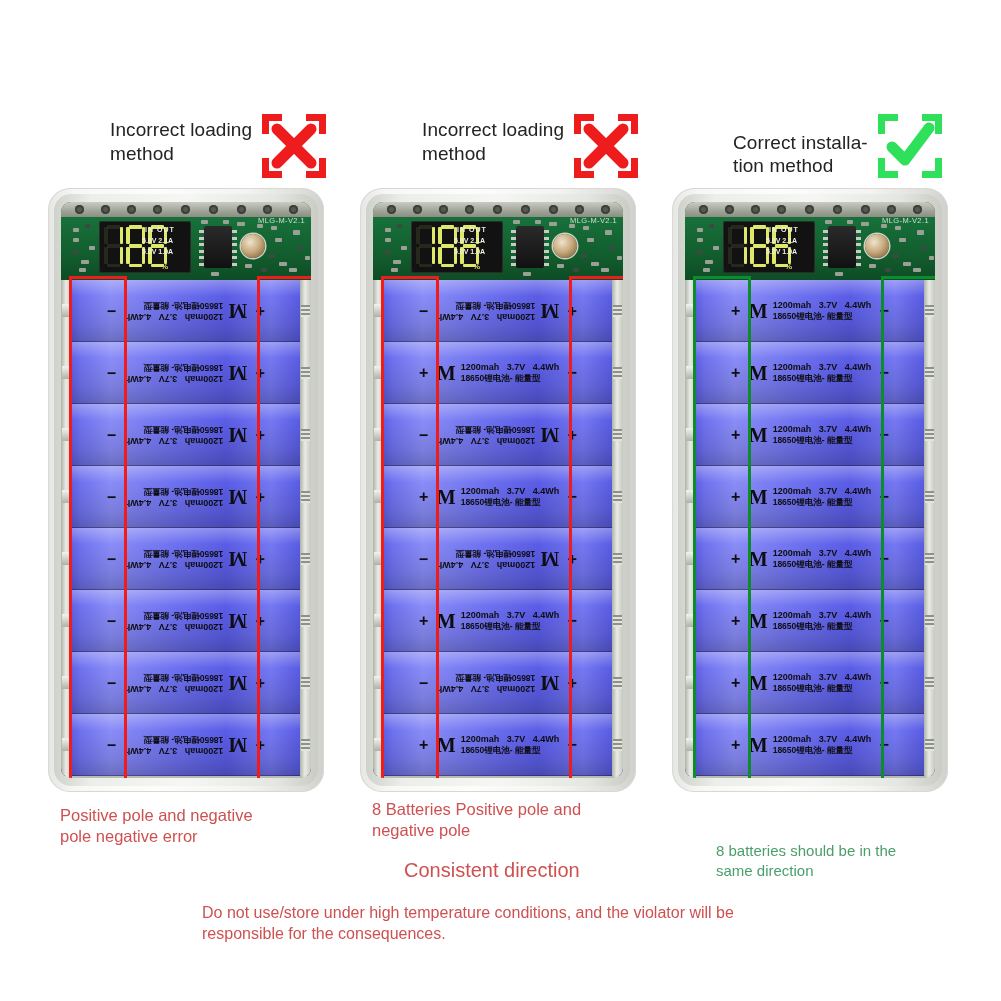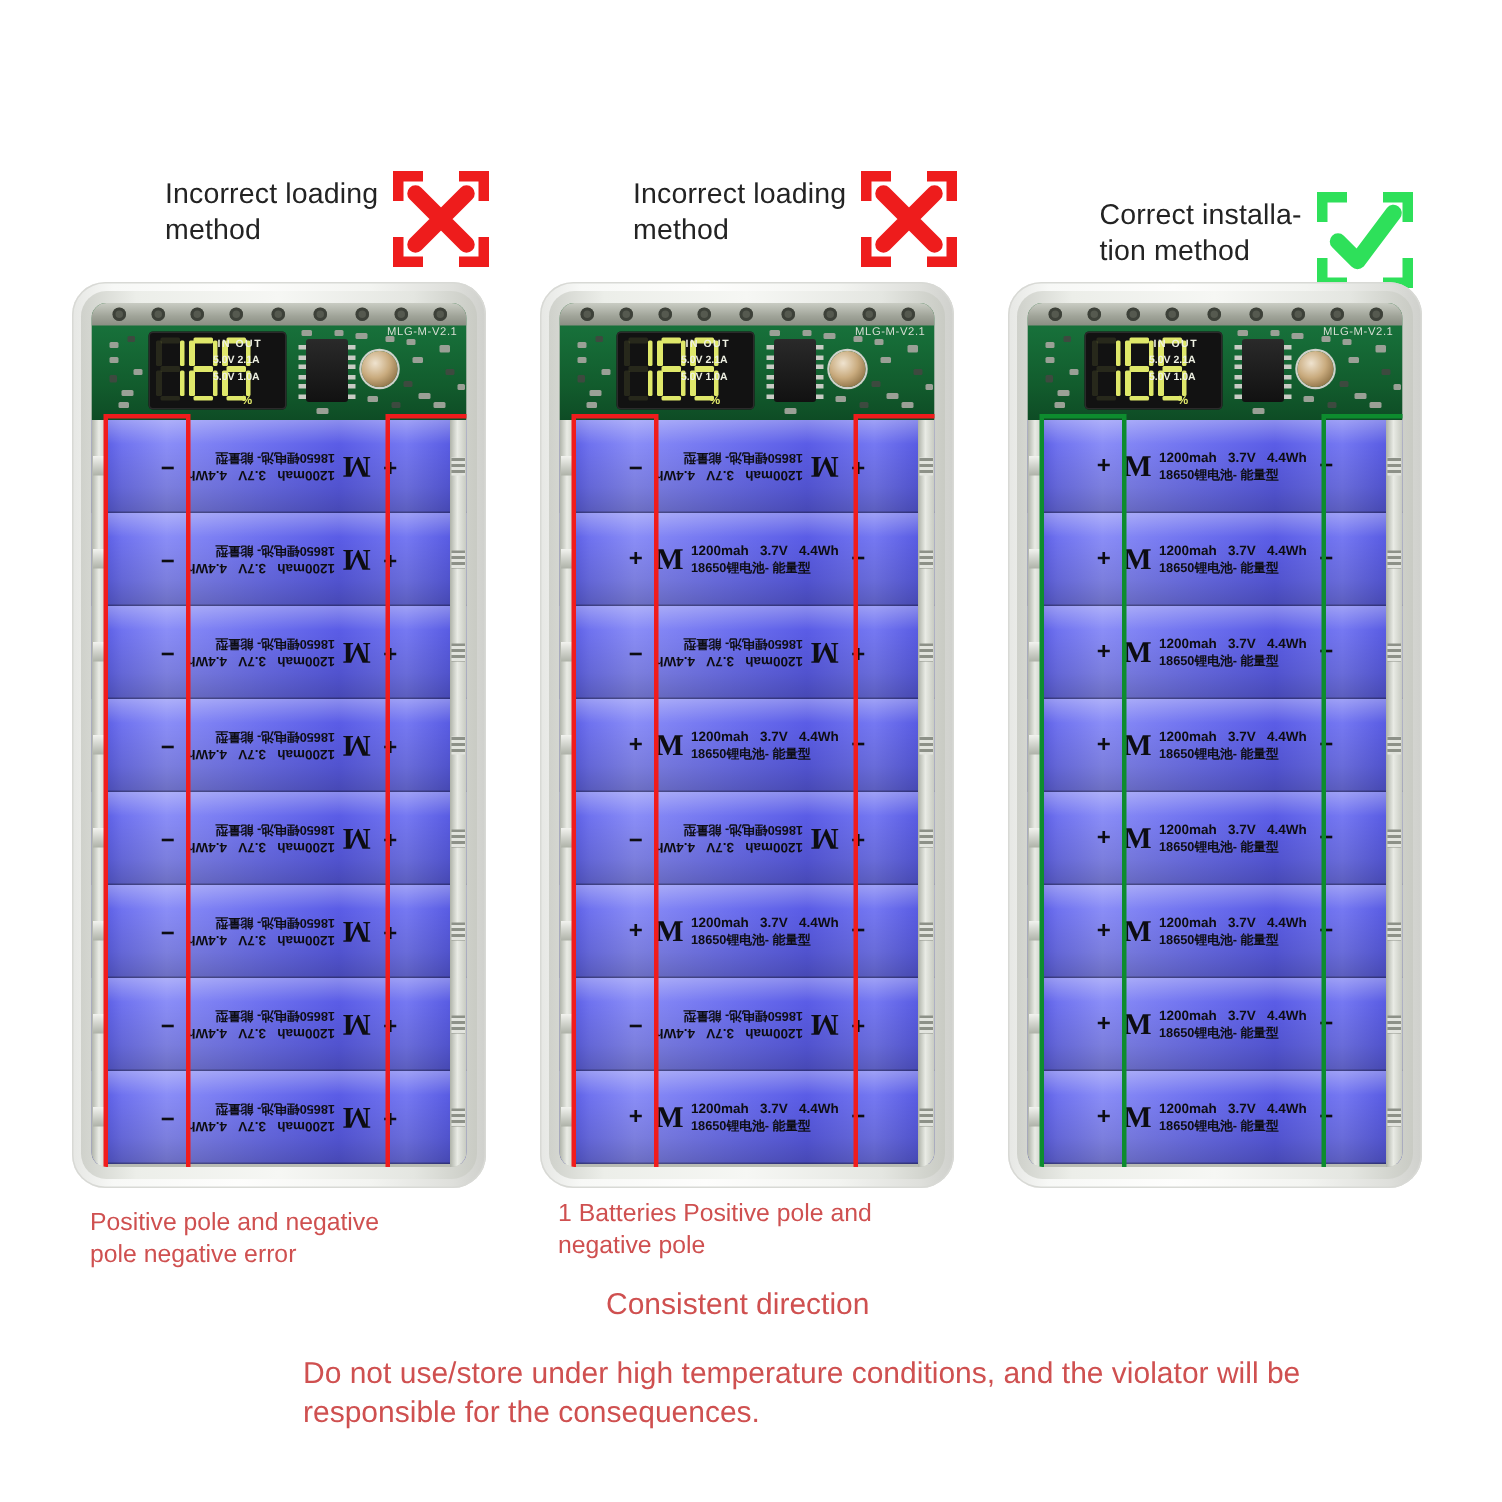--- a/index.html
+++ b/index.html
@@ -194,21 +194,21 @@
           <i class="bl-v" style="background:#ee1c1c"></i>
         <i class="br-h" style="background:#ee1c1c"></i>
           <i class="br-v" style="background:#ee1c1c"></i>
       </div>
       <svg class="glyph" viewBox="0 0 52 52">
           <path d="M9 9 L43 43 M43 9 L9 43" stroke="#ee1c1c" stroke-width="11" stroke-linecap="round"></path>
         </svg>
     </div>
   </div>
 
-  <div class="hdr" style="left:733px;top:132px;">
+  <div class="hdr" style="left:733px;top:118px;align-items:flex-end;">
     <div class="hdr-txt">Correct installa-
 tion method</div>
     <div class="mark" style="margin-left:10px;margin-top:-4px;">
       <div class="brk">
         <i class="tl-h" style="background:#2ee05a"></i>
           <i class="tl-v" style="background:#2ee05a"></i>
         <i class="tr-h" style="background:#2ee05a"></i>
           <i class="tr-v" style="background:#2ee05a"></i>
         <i class="bl-h" style="background:#2ee05a"></i>
           <i class="bl-v" style="background:#2ee05a"></i>
@@ -757,20 +757,22 @@
             <i class="spring" style="top:459px"></i>
           </div>
         </div>
         <div class="hl green" style="left:8px;top:74px;width:52px;height:516px;"></div>
         <div class="hl green" style="left:196px;top:74px;width:56px;height:516px;"></div>
       </div>
     </div>
 
   <div class="cap red" style="left:60px;top:805px;font-size:16.5px;">Positive pole and negative
 pole negative error</div>
-  <div class="cap red" style="left:372px;top:799px;font-size:16.5px;">1 Batteries Positive pole and
+  <div class="cap red" style="left:372px;top:799px;font-size:16.5px;">8 Batteries Positive pole and
 negative pole</div>
+  <div class="cap green" style="left:716px;top:841px;font-size:15px;">8 batteries should be in the
+same direction</div>
 
   <div class="cap red" style="left:404px;top:857px;font-size:20px;">Consistent direction</div>
-  <div class="cap red" style="left:202px;top:903px;font-size:20px;">Do not use/store under high temperature conditions, and the violator will be
+  <div class="cap red" style="left:202px;top:903px;font-size:16px;">Do not use/store under high temperature conditions, and the violator will be
 responsible for the consequences.</div>
 
 </div>
 
 </body></html>

